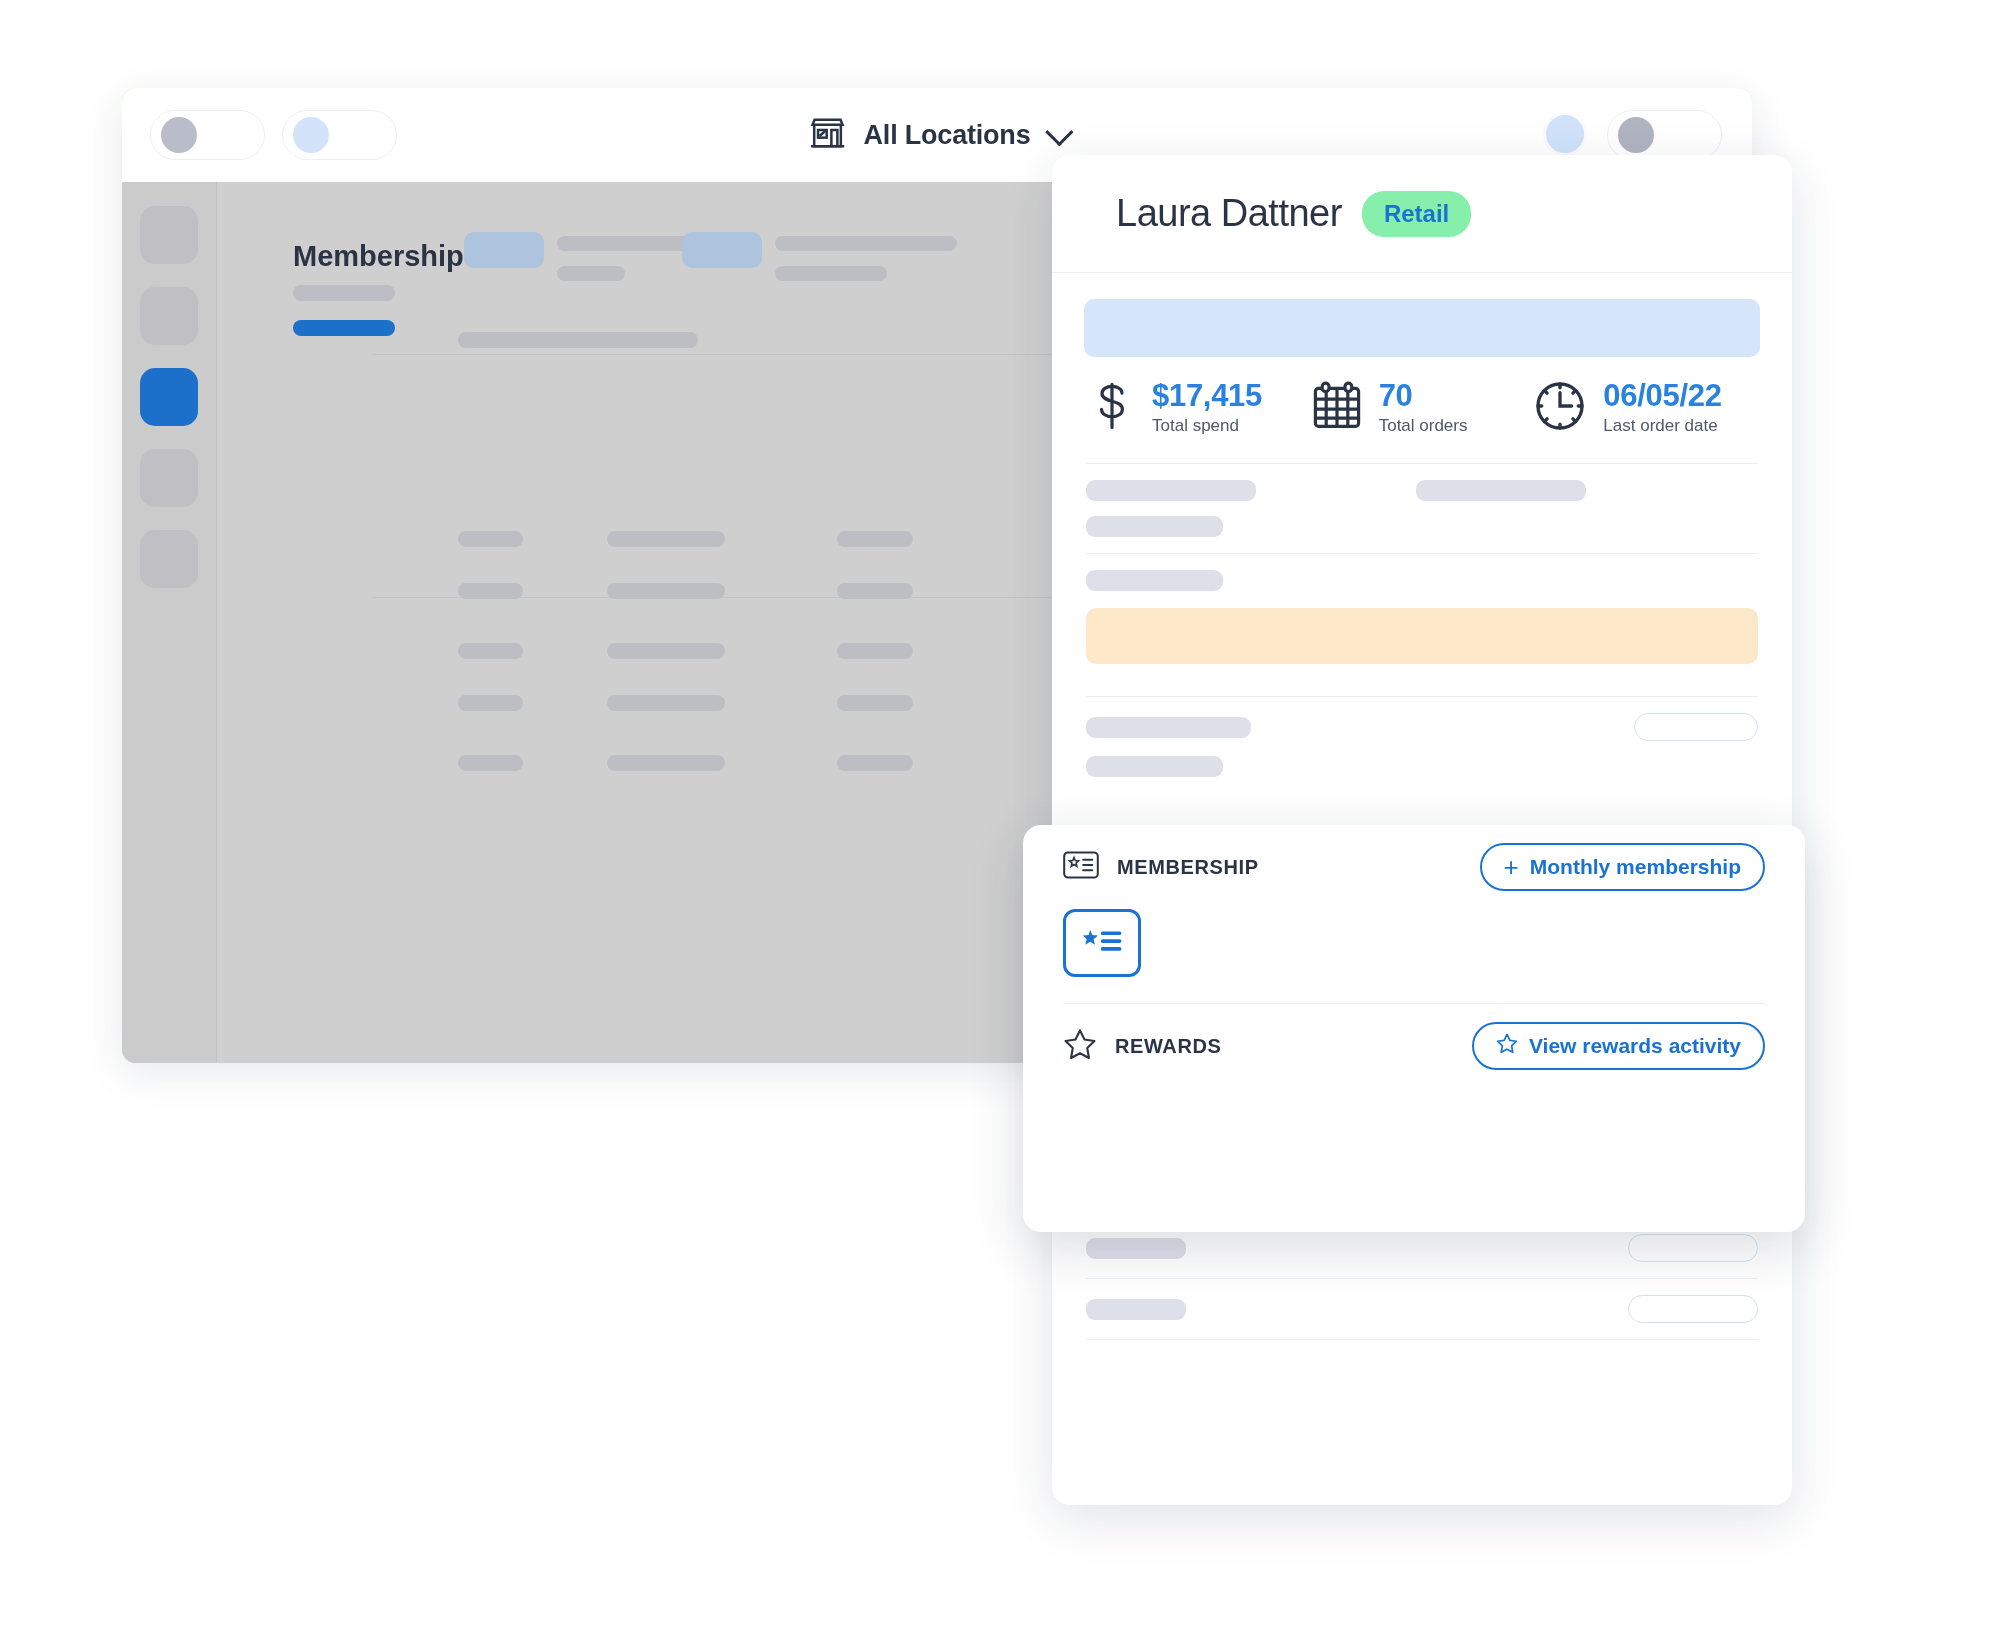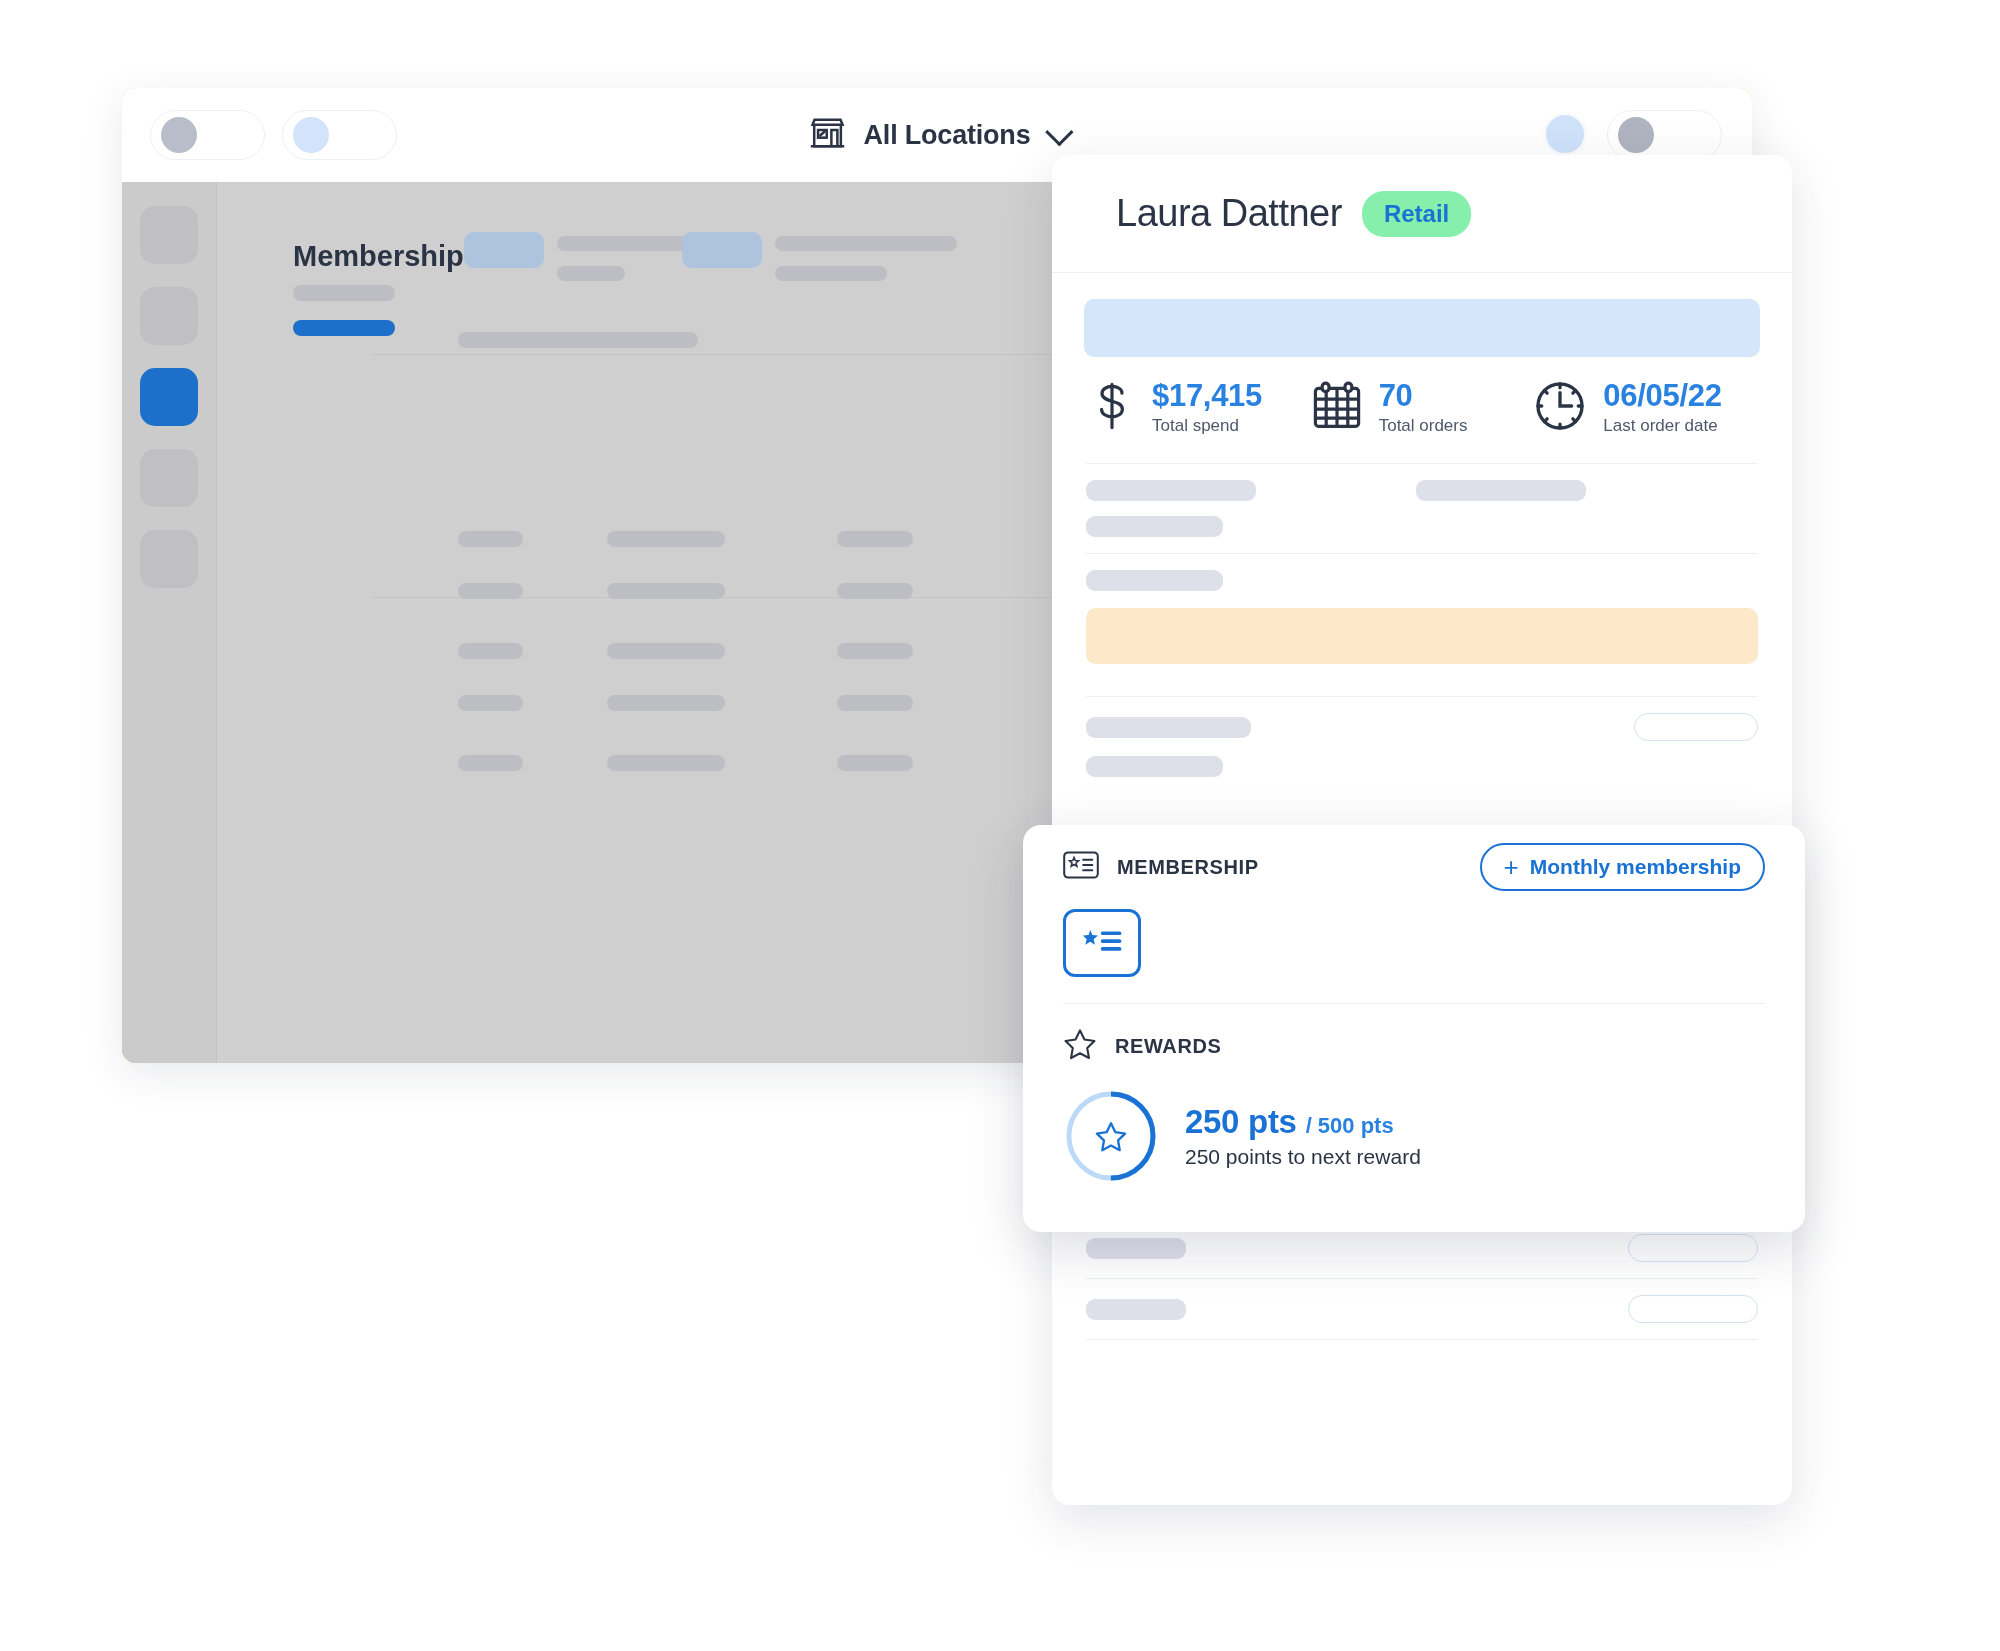--- a/index.html
+++ b/index.html
@@ -343,37 +343,27 @@
     <div class="mem-sec">
       <div class="sec-head">
         <div class="sec-head-left">
           <span>
             <svg width="34" height="33" viewBox="0 0 24 23" fill="none" stroke="#2b3445" stroke-width="1.5" stroke-linejoin="round">
               <path d="M12 1.6l3.16 6.4 7.06 1.03-5.11 4.98 1.21 7.03L12 17.72l-6.32 3.32 1.21-7.03L1.78 9.03 8.84 8z"></path>
             </svg>
           </span>
           <span class="sec-title">REWARDS</span>
         </div>
-      </div>
-
-      <div class="rew-row">
-        <div class="ring">
-          <svg width="96" height="96" viewBox="0 0 96 96">
-            <circle cx="48" cy="48" r="42" fill="none" stroke="#bcdaf7" stroke-width="5"></circle>
-            <circle cx="48" cy="48" r="42" fill="none" stroke="#1a73d4" stroke-width="5" stroke-dasharray="131.9 263.9" stroke-dashoffset="0" transform="rotate(-90 48 48)" stroke-linecap="butt"></circle>
-            <g transform="translate(48 49) scale(1.38) translate(-12 -11.5)">
-              <path d="M12 1.6l3.16 6.4 7.06 1.03-5.11 4.98 1.21 7.03L12 17.72l-6.32 3.32 1.21-7.03L1.78 9.03 8.84 8z" fill="none" stroke="#1a73d4" stroke-width="1.7" stroke-linejoin="round"></path>
-            </g>
-          </svg>
-        </div>
-        <div>
-          <div style="display:flex;align-items:baseline;gap:9px;">
-            <span class="pts-big">250 pts</span>
-            <span class="pts-small">/ 500 pts</span>
-          </div>
-          <div class="pts-sub">250 points to next reward</div>
-        </div>
-      </div>
+        <button class="btn-outline">
+          <span>
+            <svg width="22" height="21" viewBox="0 0 24 23" fill="none" stroke="#1a73d4" stroke-width="1.9" stroke-linejoin="round">
+              <path d="M12 1.6l3.16 6.4 7.06 1.03-5.11 4.98 1.21 7.03L12 17.72l-6.32 3.32 1.21-7.03L1.78 9.03 8.84 8z"></path>
+            </svg>
+          </span>
+          <span>View rewards activity</span>
+        </button>
+      </div>
+
     </div>
 
   </div>
 
 </div>
 
 </body></html>

